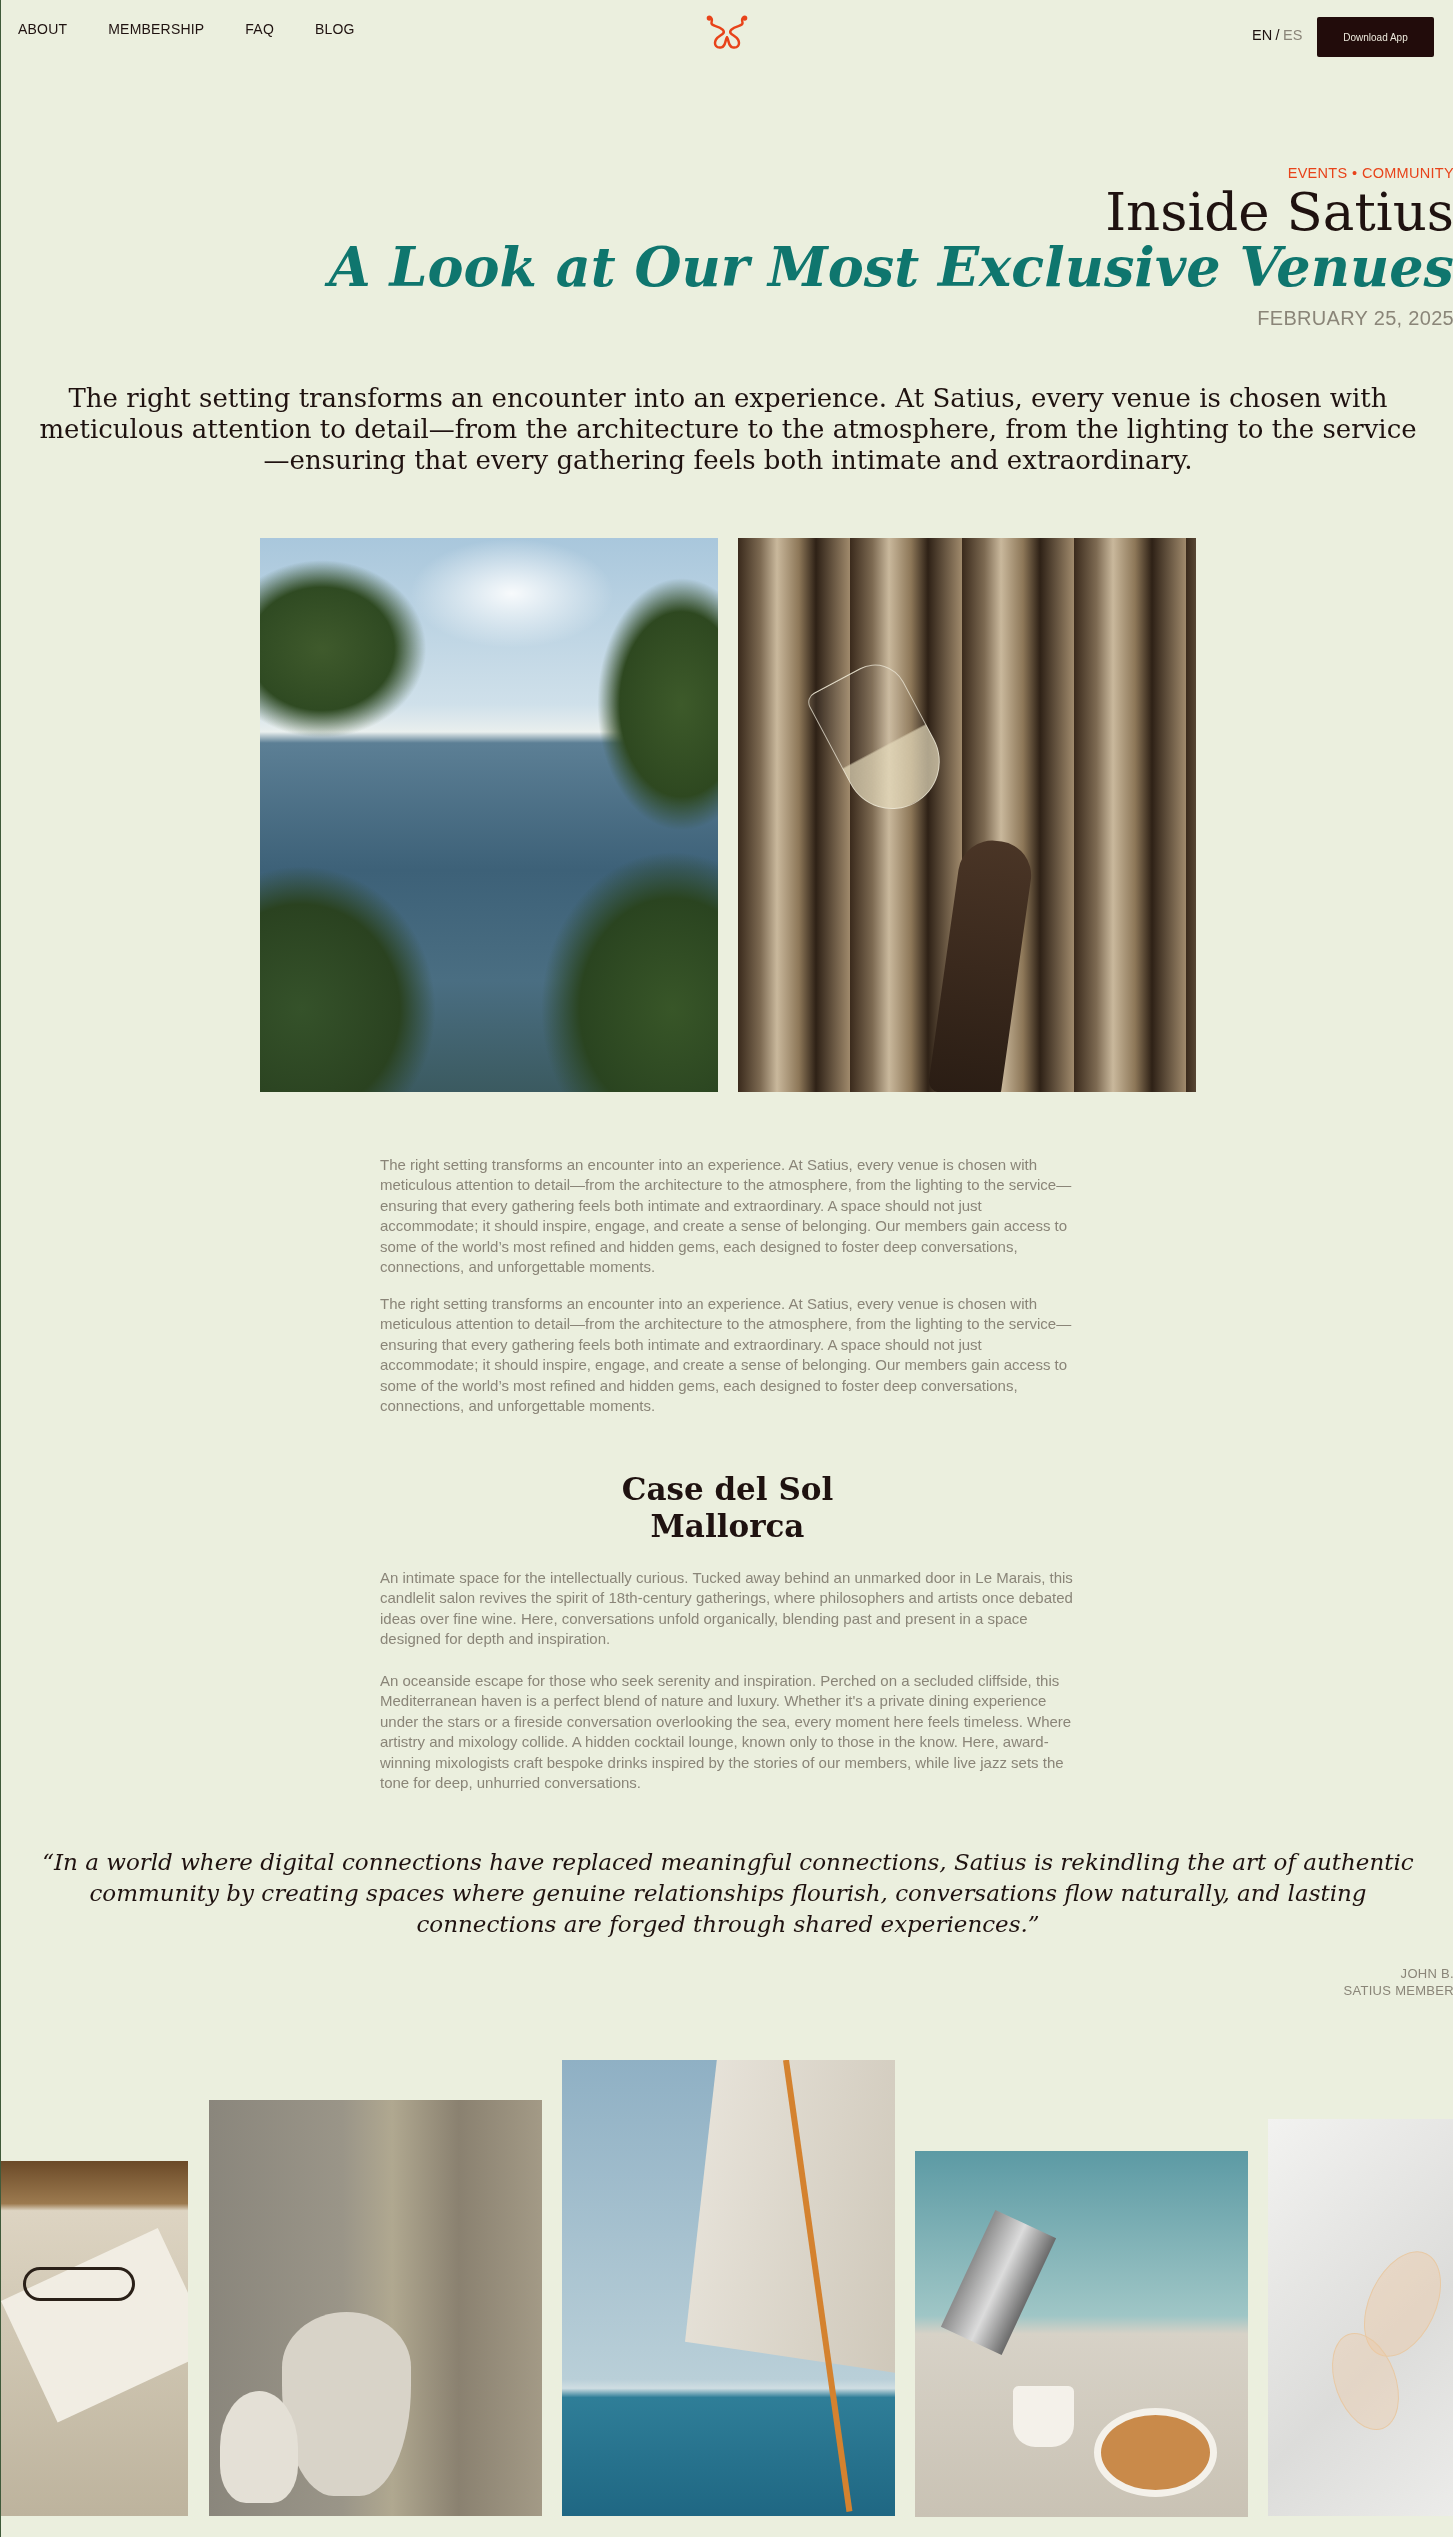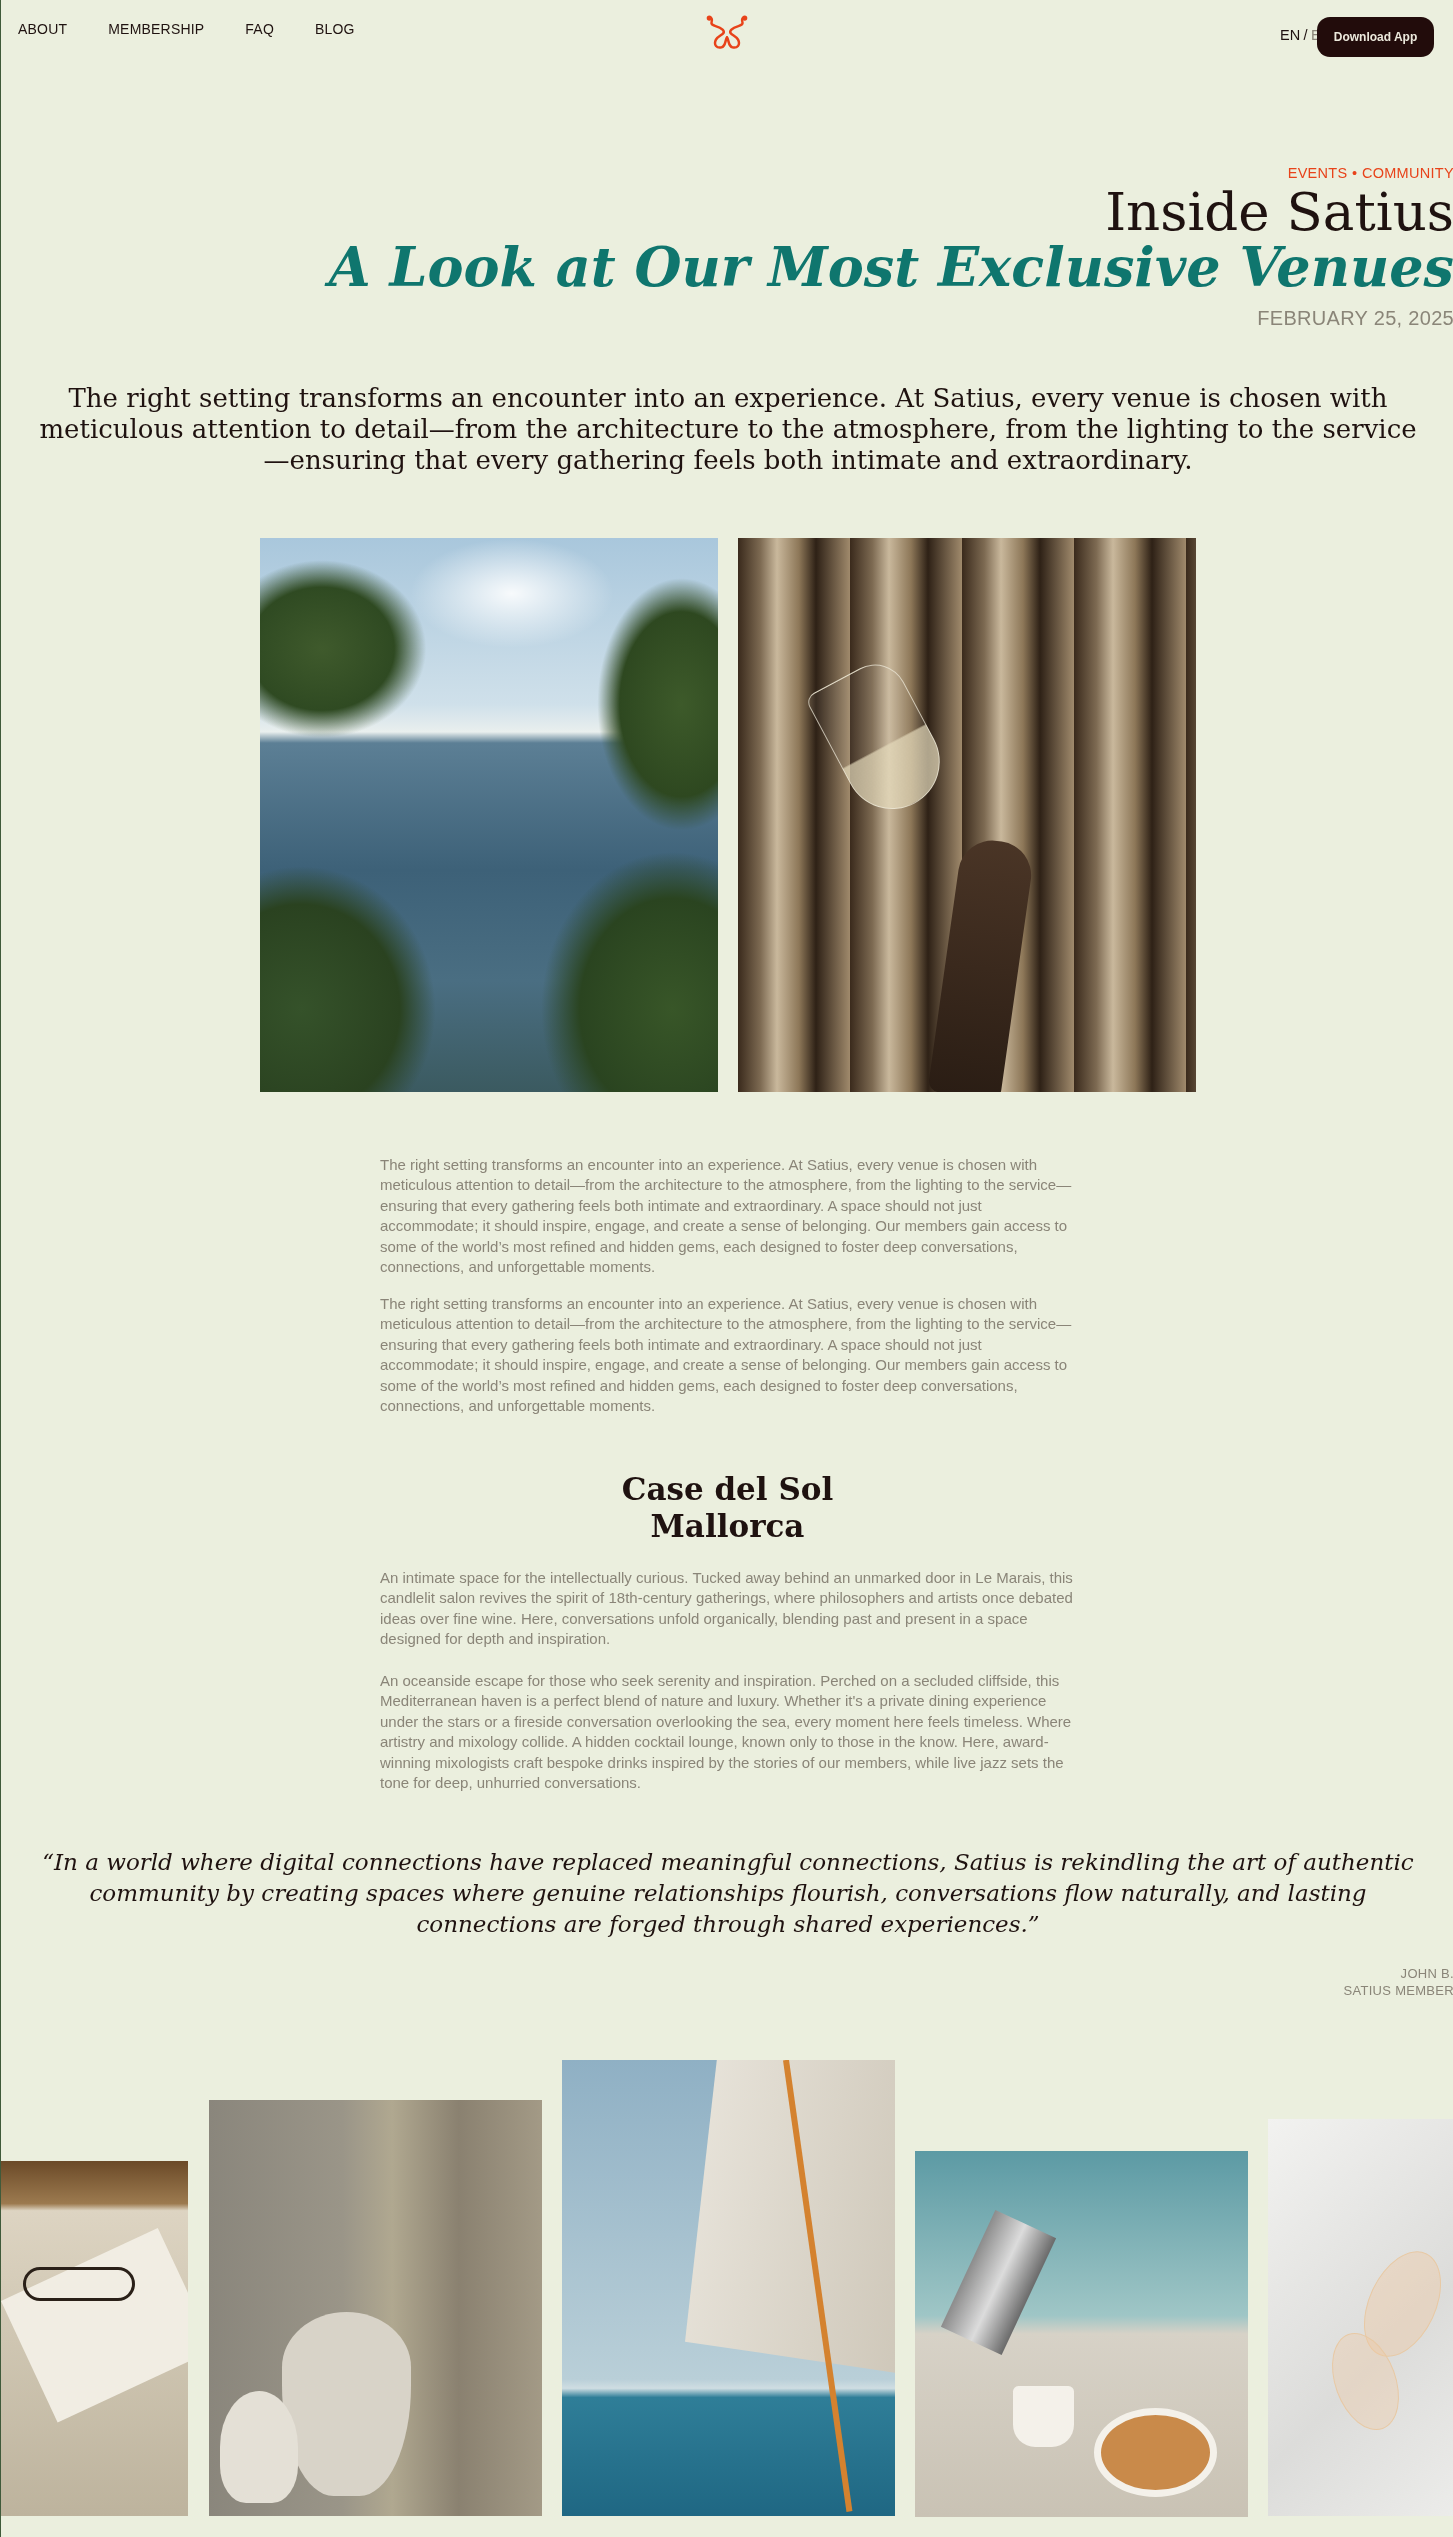--- a/index.html
+++ b/index.html
@@ -11,27 +11,27 @@
     position: relative;
     overflow: hidden;
     border-left: 1.7px solid #3f5a3a;
   }
 
   
   .nav-left { position: absolute; left: 17px; top: 21px; display: flex; gap: 12px; }
   .nav-link { font-size: 14px; letter-spacing: 0.2px; color: #1f1210; text-decoration: none; margin-right: 29px; line-height: 17px; cursor: pointer; }
   .logo { position: absolute; left: 705px; top: 14.5px; width: 42px; height: 36px; }
   .lang { position: absolute; left: 1251px; top: 27px; font-size: 14.5px; line-height: 17px; }
-  .lang .en { color: #1f1210; cursor: pointer; margin-left: 28px; }
+  .lang .en { color: #1f1210; cursor: pointer; }
   .lang .sep { color: #1f1210; margin: 0 3.4px; }
   .lang .es { color: #8a8578; cursor: pointer; }
   .dl-btn {
     position: absolute; left: 1316px; top: 17px; width: 117px; height: 40px;
-    background: #220C0B; color: #ece9dc; border: none; border-radius: 13px;
-    font-family: "Liberation Sans", sans-serif; font-size: 12px; cursor: pointer; font-weight: bold;
+    background: #220C0B; color: #ece9dc; border: none; border-radius: 2px;
+    font-family: "Liberation Sans", sans-serif; font-size: 10px; cursor: pointer;
   }
 
   
   .center { position: absolute; left: 0; width: 1453px; text-align: right; }
   .cat { top: 165px; font-size: 14.5px; color: #E8431A; letter-spacing: 0.3px; }
   .cat .dot { margin: 0 4.5px; }
   .title1 { top: 184px; font-family: "DejaVu Serif", serif; font-size: 53px; line-height: 56px; color: #1f1210; font-weight: 300; }
   .title2 { top: 238px; font-family: "DejaVu Serif", serif; font-style: italic; font-size: 54px; line-height: 58px; color: #0f766e; }
   .date { top: 307px; font-size: 20px; color: #8a8578; letter-spacing: 0.3px; }
 

